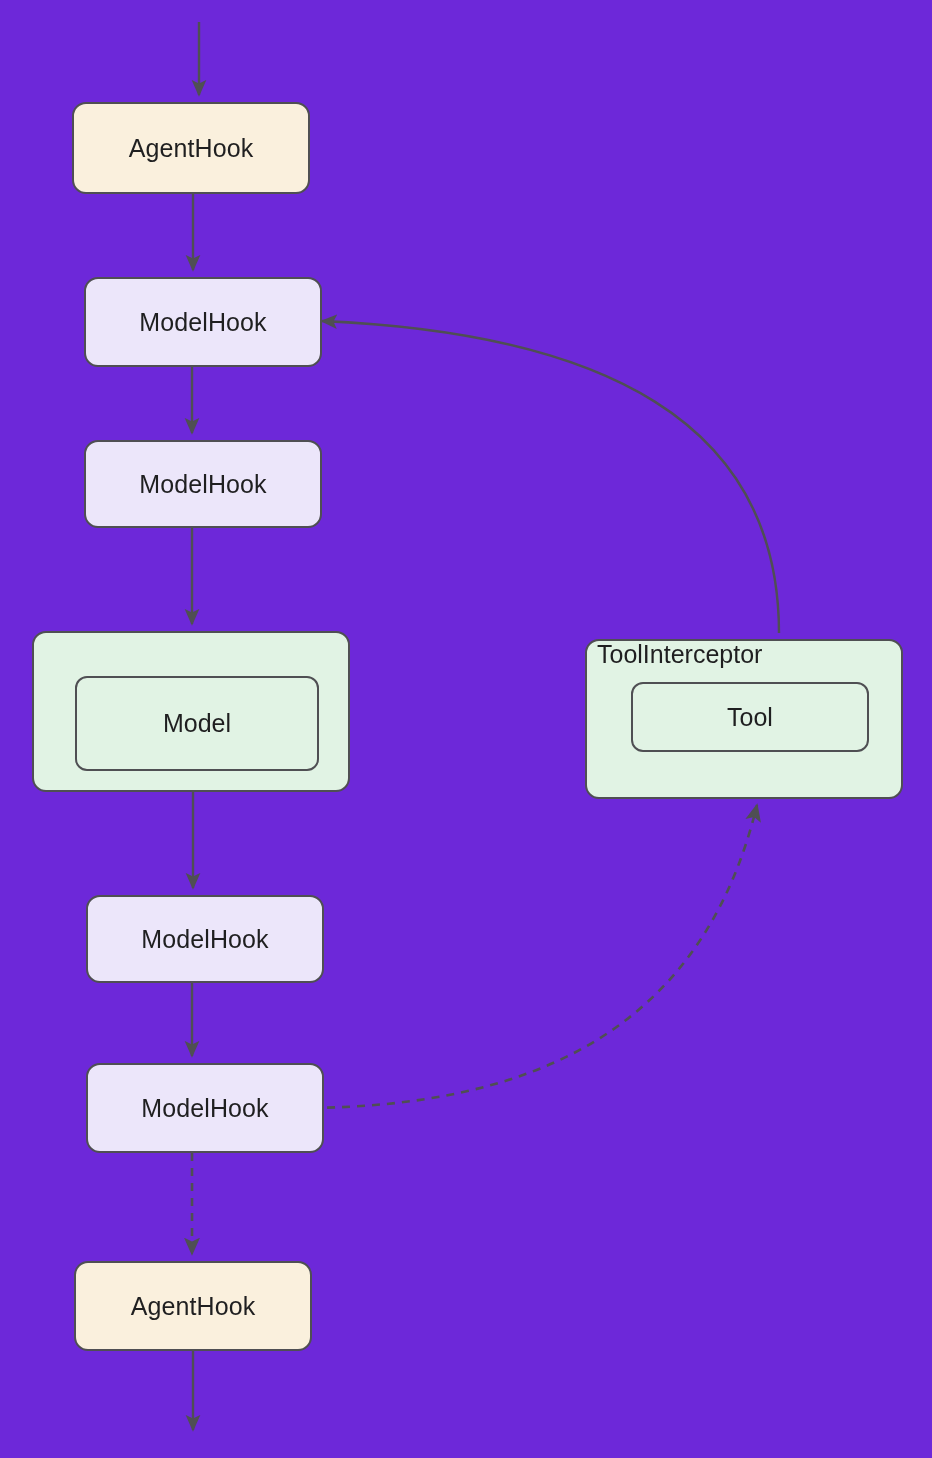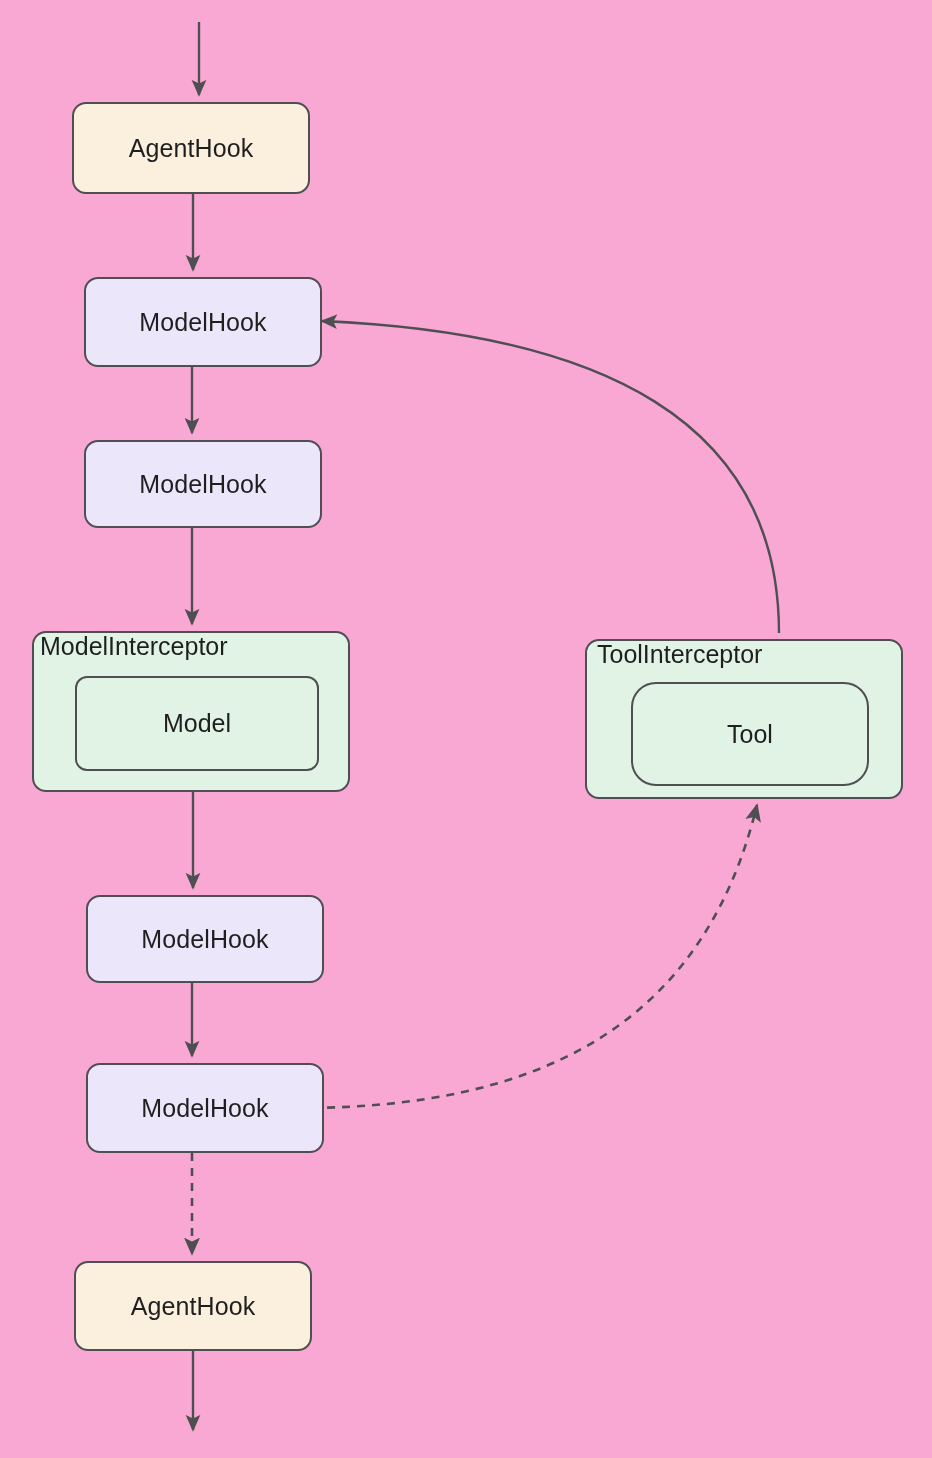--- a/index.html
+++ b/index.html
@@ -4,21 +4,21 @@
 <style>
   html, body {
     margin: 0;
     padding: 0;
     background: #ffffff;
   }
   #diagram-root {
     position: relative;
     width: 932px;
     height: 1458px;
-    background: #f9a8d4;
+    background: #6d28d9;
     font-family: "Liberation Sans", "DejaVu Sans", sans-serif;
     overflow: hidden;
   }
   #edges {
     position: absolute;
     left: 0;
     top: 0;
     width: 932px;
     height: 1458px;
     pointer-events: none;
@@ -109,29 +109,28 @@
 
   <div class="node node-model" style="left:72px; top:277px; width:238px; height:90px;">
     <span>ModelHook</span>
   </div>
 
   <div class="node node-model" style="left:72px; top:440px; width:238px; height:88px;">
     <span>ModelHook</span>
   </div>
 
   <div class="cluster" style="left:32px; top:631px; width:318px; height:161px;">
-    <span class="cluster-label" style="left:6px;">ModelInterceptor</span>
     <div class="inner-node" style="left:41px; top:43px; width:244px; height:95px;">
       <span>Model</span>
     </div>
   </div>
 
   <div class="cluster" style="left:585px; top:633px; width:318px; height:160px;margin-top:6px;">
     <span class="cluster-label" style="left:10px;">ToolInterceptor</span>
-    <div class="inner-node" style="left:44px; top:41px; width:238px; height:104px;border-radius:25px;">
+    <div class="inner-node" style="left:44px; top:41px; width:238px; height:70px;">
       <span>Tool</span>
     </div>
   </div>
 
   <div class="node node-model" style="left:74px; top:895px; width:238px; height:88px;">
     <span>ModelHook</span>
   </div>
 
   <div class="node node-model" style="left:74px; top:1063px; width:238px; height:90px;">
     <span>ModelHook</span>

